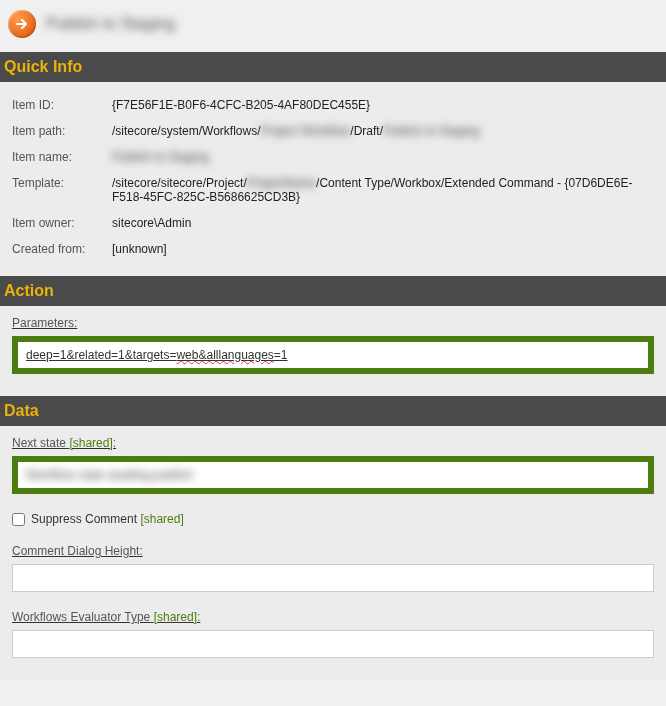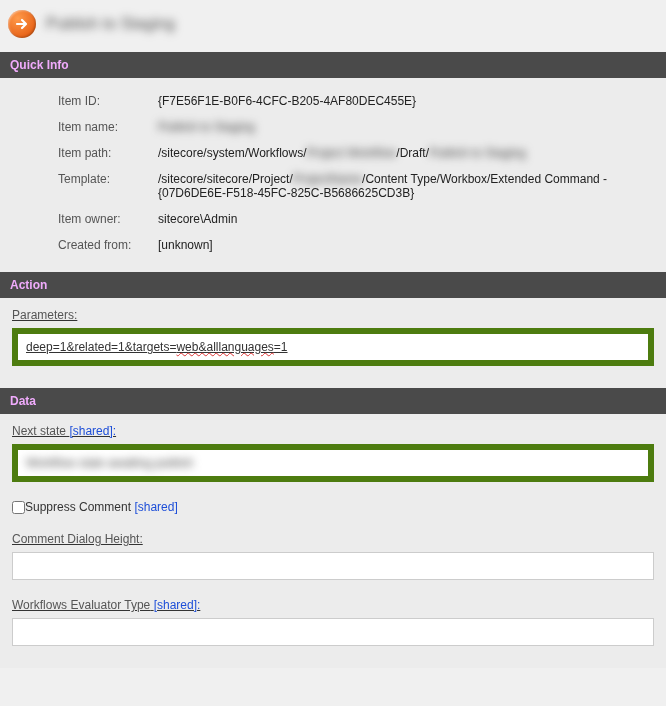--- a/index.html
+++ b/index.html
@@ -29,55 +29,54 @@
   }
   .header-icon svg { display: block; }
   .header-title {
     font-size: 16px;
     color: #555;
     filter: blur(4px);
     user-select: none;
   }
   .section-header {
     background: #4a4a4a;
-    color: #f0abfc;
+    color: #eab308;
     font-weight: bold;
-    font-size: 12px;
-    padding: 6px 10px;
+    font-size: 16px;
+    padding: 6px 4px;
   }
   .quickinfo {
     background: #ececec;
     padding: 10px 12px 14px 12px;
   }
   .qi-row {
     display: flex;
     align-items: baseline;
     padding: 6px 0;
   }
   .qi-label {
     width: 100px;
     color: #555;
     flex-shrink: 0;
-    margin-left: 46px;
   }
   .qi-val {
     color: #222;
   }
   .blur { filter: blur(4px); color: #444; }
   .section-body {
     background: #ececec;
     padding: 10px 12px 18px 12px;
   }
   .field-label {
     color: #555;
     margin-bottom: 6px;
     display: block;
   }
   .hint {
-    color: #1d4ed8;
+    color: #4d7c0f;
   }
   .field-input {
     width: 100%;
     border: 1px solid #ccc;
     background: #fff;
     padding: 6px 8px;
     font-size: 12px;
     font-family: inherit;
     color: #333;
     outline: none;
@@ -89,20 +88,21 @@
     border: 6px solid #4d7c0f;
     background: #fff;
     padding: 6px 8px;
     min-height: 28px;
     color: #333;
   }
   .static-box .blur { display: inline-block; }
   .check-row {
     display: flex;
     align-items: center;
+    gap: 6px;
     margin-bottom: 18px;
   }
   .check-row input[type=checkbox] {
     width: 13px; height: 13px;
   }
   .wavy {
     text-decoration: underline wavy #d33;
     text-decoration-thickness: 1px;
   }
 </style>
@@ -120,29 +120,29 @@
 
 <div class="section-header">Quick Info</div>
 <div class="quickinfo">
 
   <div class="qi-row">
     <div class="qi-label">Item ID:</div>
     <div class="qi-val">{F7E56F1E-B0F6-4CFC-B205-4AF80DEC455E}</div>
   </div>
 
   <div class="qi-row">
-    <div class="qi-label">Item name:</div>
-    <div class="qi-val"><span class="blur">Publish to Staging</span></div>
-  </div>
-
-  <div class="qi-row">
     <div class="qi-label">Item path:</div>
     <div class="qi-val">
       <span>/sitecore/system/Workflows/</span><span class="blur">Project Workflow</span><span>/Draft/</span><span class="blur">Publish to Staging</span>
     </div>
+  </div>
+
+  <div class="qi-row">
+    <div class="qi-label">Item name:</div>
+    <div class="qi-val"><span class="blur">Publish to Staging</span></div>
   </div>
 
   <div class="qi-row">
     <div class="qi-label">Template:</div>
     <div class="qi-val">
       <span>/sitecore/sitecore/Project/</span><span class="blur">ProjectName</span><span>/Content Type/Workbox/Extended Command - {07D6DE6E-F518-45FC-825C-B5686625CD3B}</span>
     </div>
   </div>
 
   <div class="qi-row">

